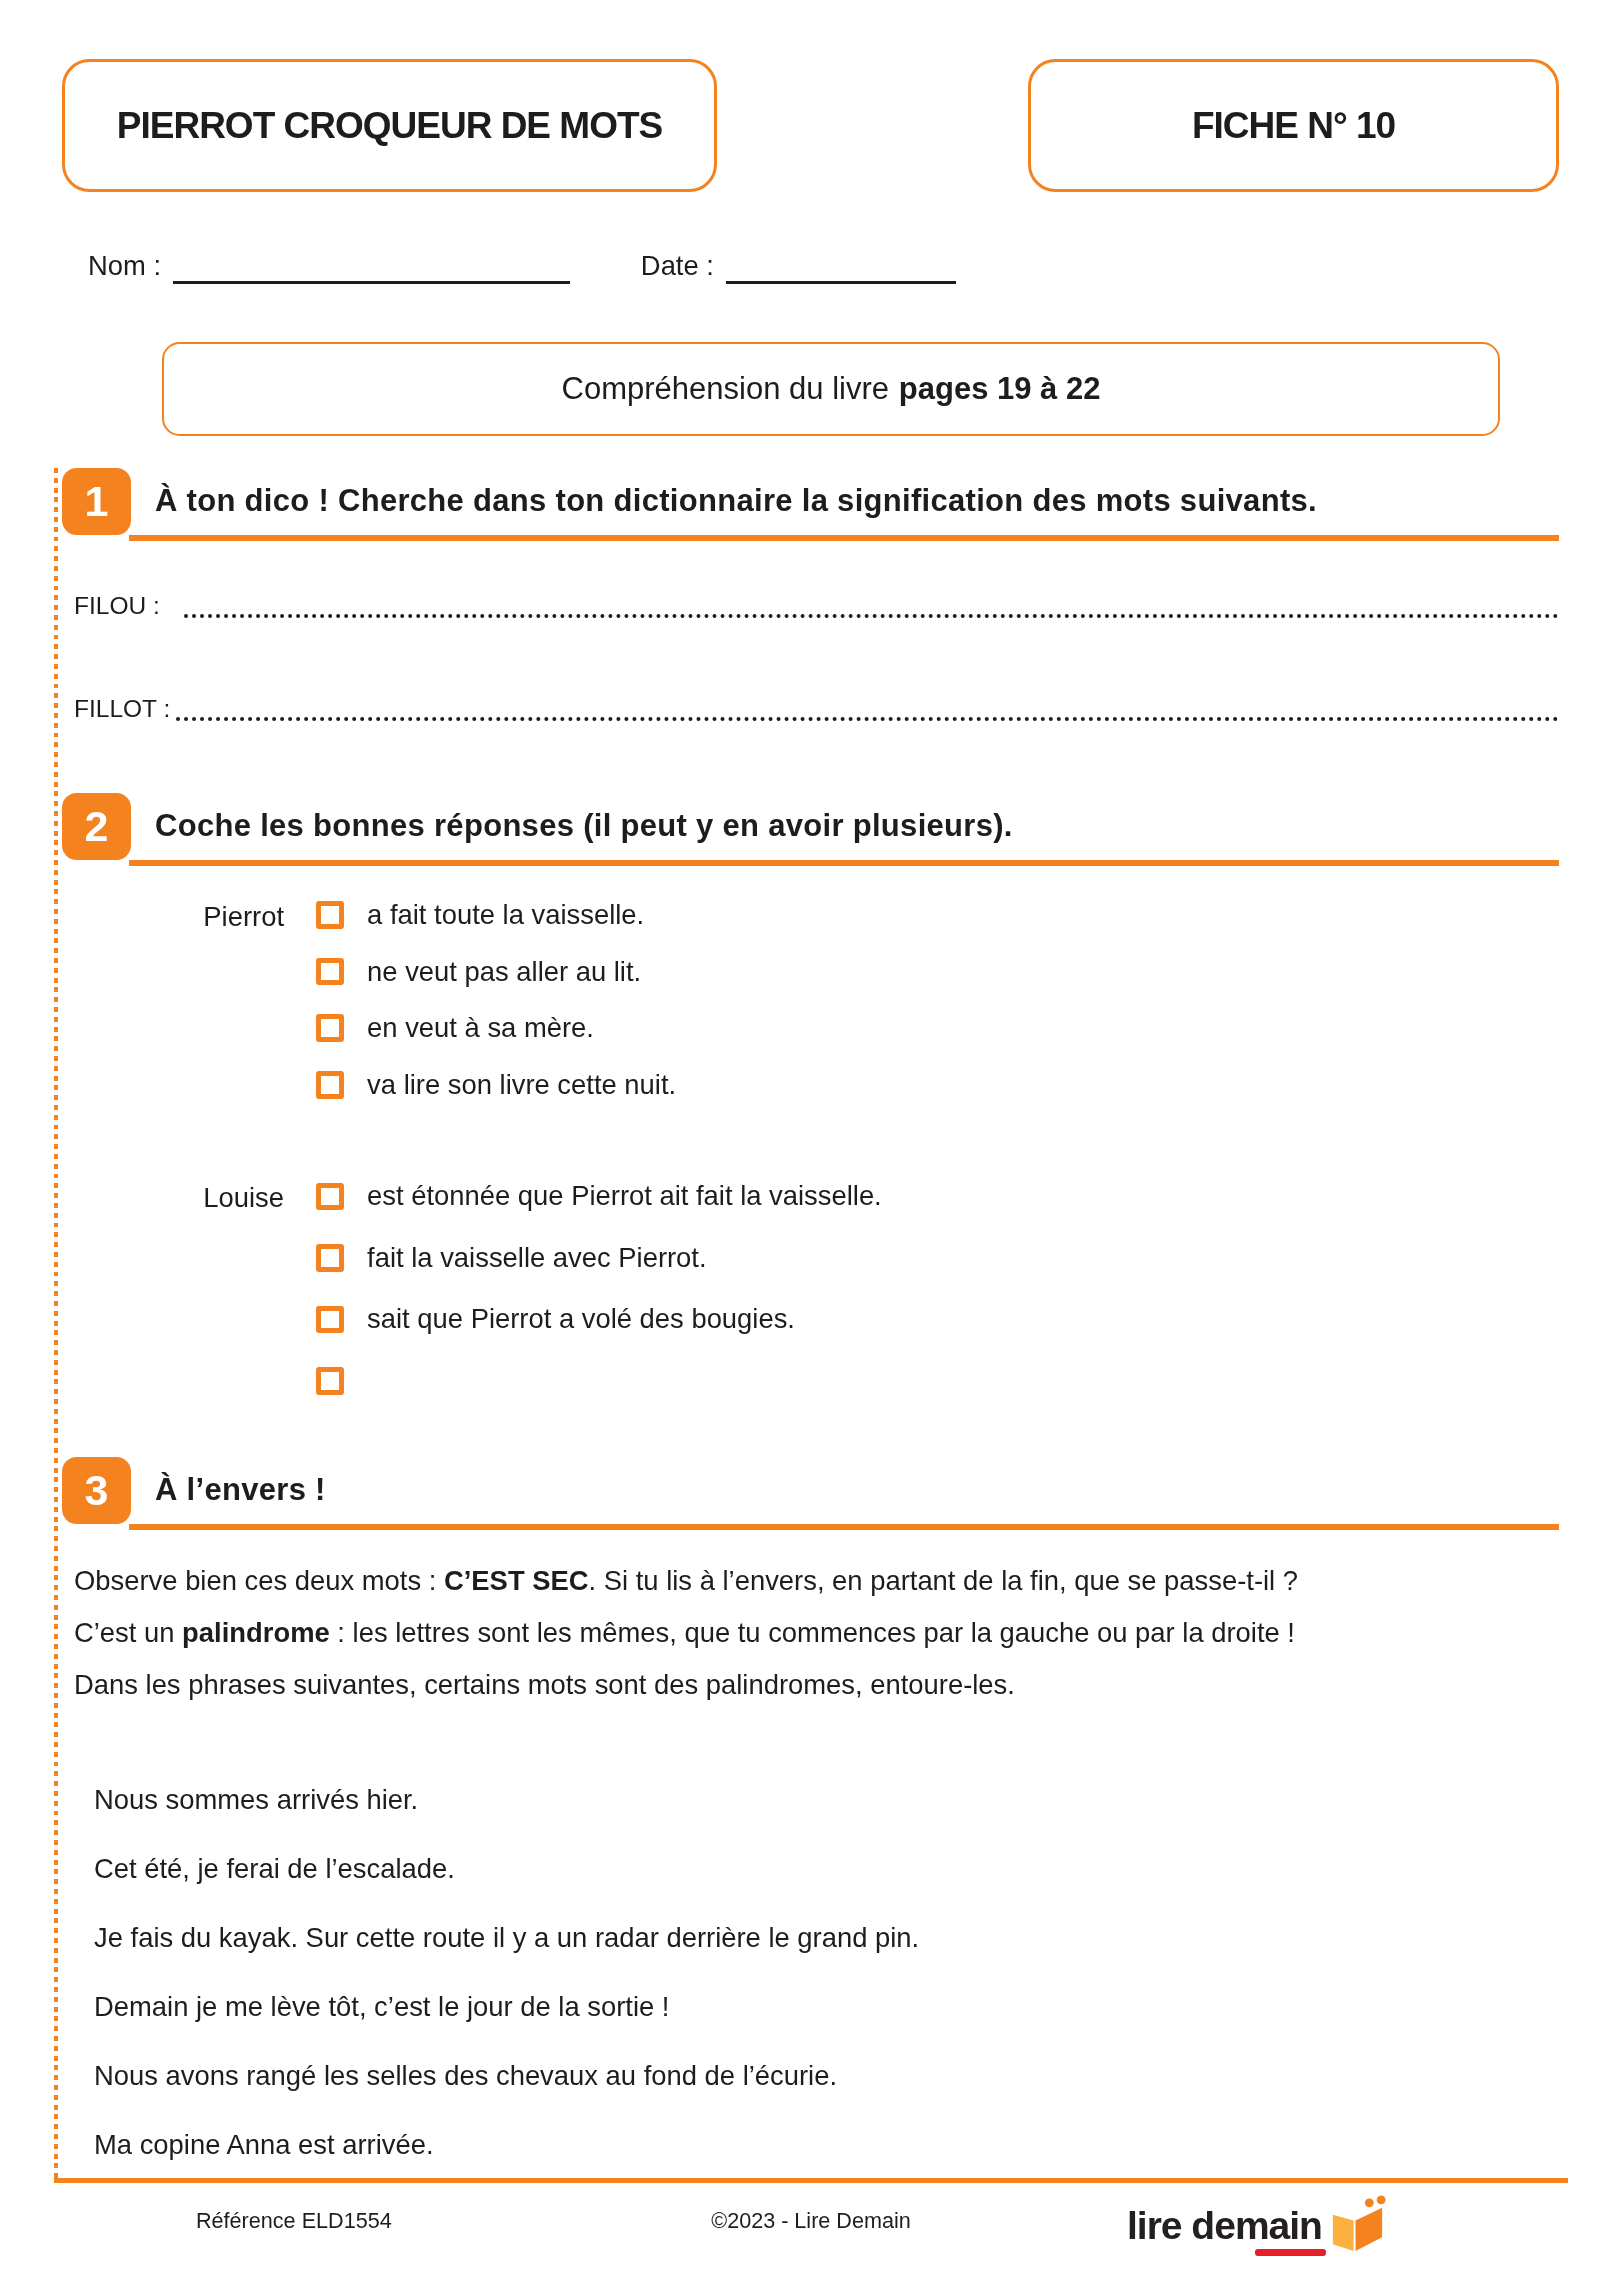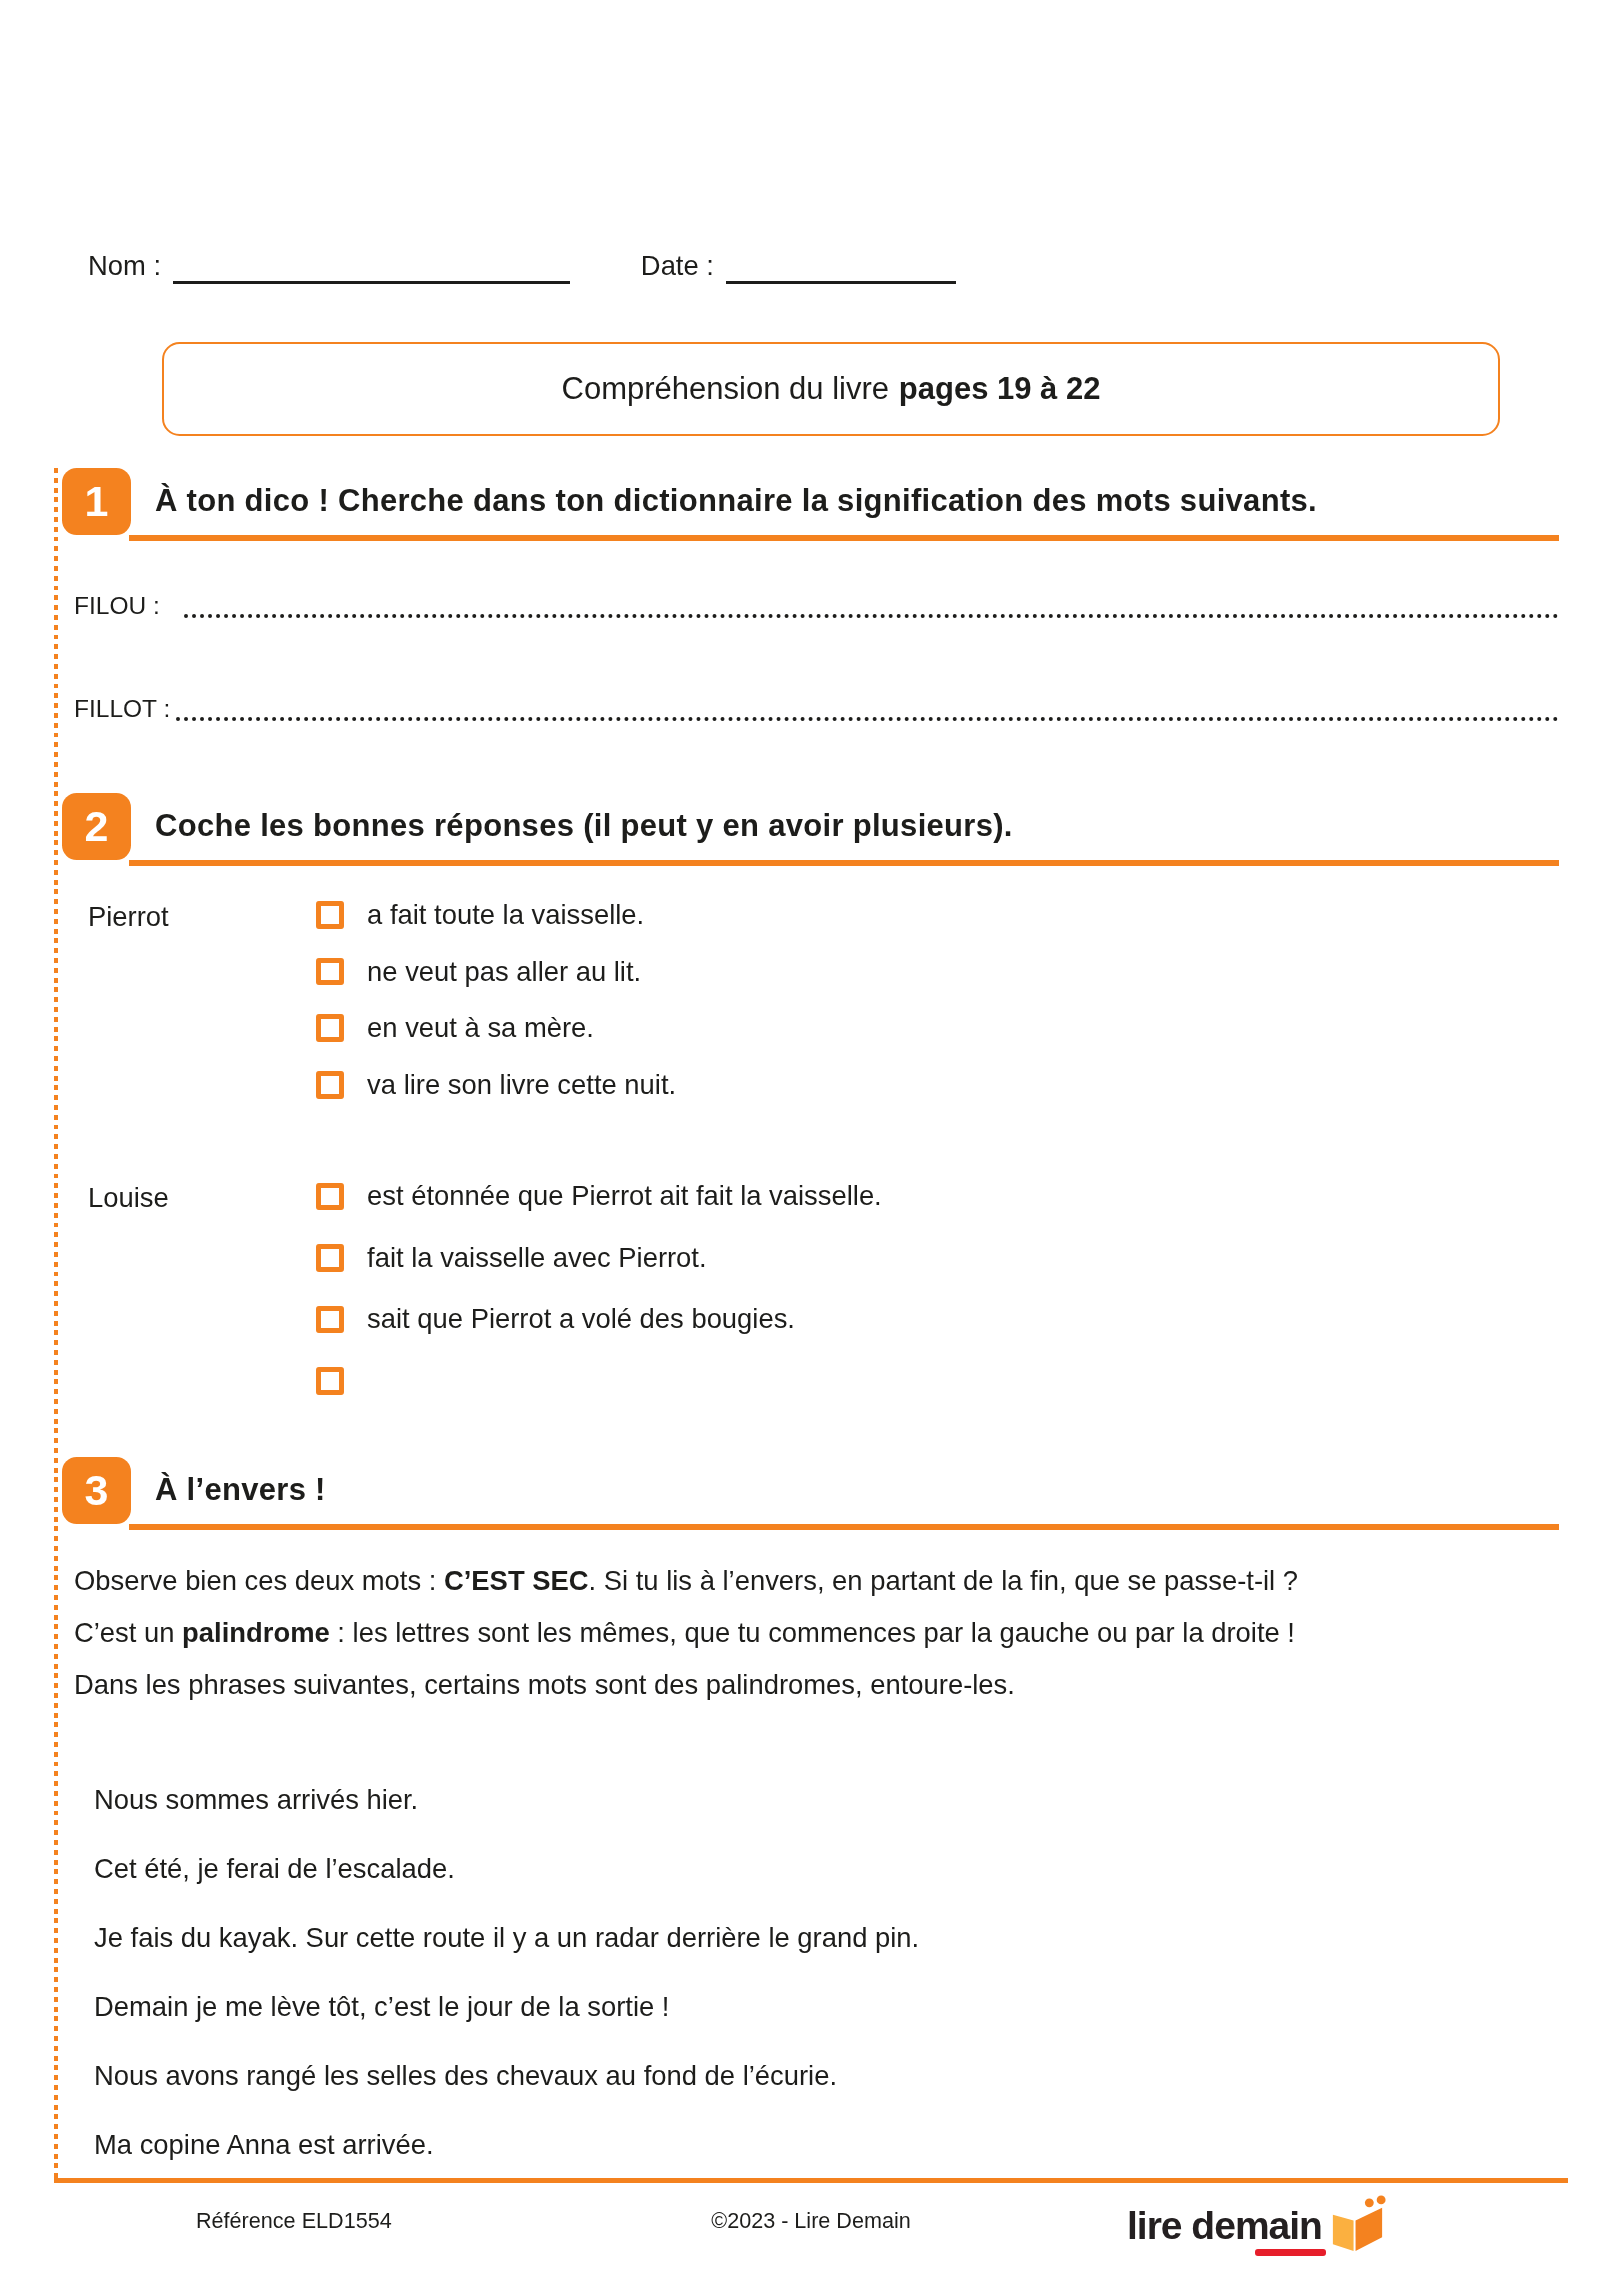--- a/index.html
+++ b/index.html
@@ -57,21 +57,21 @@
   .section-title{
     padding-left:93px;line-height:65px;font-weight:bold;font-size:31px;letter-spacing:0.3px;white-space:nowrap;
   }
   
   .word-line{position:absolute;left:74px;width:1485px;height:37px;display:flex;align-items:flex-end;font-size:24.5px;}
   .word-line.w1{top:585px;gap:18px;} .word-line.w2{top:688px;}
   .word-label{white-space:nowrap;padding-bottom:2px;}
   .answer-dots{flex:1;border-bottom:4.9px dotted var(--ink);margin-left:5.9px;margin-bottom:3.9px;}
   
   .groups{position:absolute;top:897px;left:88px;width:1470px;}
-  .group{display:flex;margin-bottom:55px;}
+  .group{display:flex;margin-bottom:55px;text-align:right;}
   .subject{width:196px;font-size:27.4px;padding-top:3.9px;}
   .options{flex:1;}
   .option-row{display:flex;align-items:center;height:36px;margin-bottom:20.6px;padding-left:32px;}
   .group:nth-child(2) .option-row{margin-bottom:25.5px;}
   .checkbox{width:17.6px;height:17.6px;border:5.9px solid var(--accent);border-radius:2.9px;margin-right:23.5px;flex:none;}
   .option-label{font-size:27.4px;white-space:nowrap;}
   
   .intro{position:absolute;top:1555px;left:74px;width:1465px;font-size:27.4px;line-height:52px;}
   .sentences{position:absolute;top:1784px;left:74px;width:1465px;margin-left:20px;}
   .sentence{height:35px;margin-bottom:34px;font-size:27.4px;white-space:nowrap;}
@@ -83,20 +83,28 @@
   .logo{position:absolute;left:1073px;top:0;display:flex;align-items:center;}
   .logo-text{position:relative;font-size:39px;font-weight:bold;letter-spacing:-1px;color:#242021;}
   .logo-red-mark{position:absolute;right:-3.9px;bottom:-8.8px;width:71px;height:6.9px;background:var(--logo-red);border-radius:2.9px;opacity:.9;}
   .logo-icon{margin-left:3.9px;}
 </style>
 </head>
 <body>
 
 <div class="page">
 
+  <div class="header-row">
+    <div class="hbox title-box">
+      <span>PIERROT CROQUEUR DE MOTS</span>
+    </div>
+    <div class="hbox fiche-box">
+      <span>FICHE N° 10</span>
+    </div>
+  </div>
 
   <div class="id-row">
     <div class="id-field f-nom">
       <span class="id-label">Nom :</span>
       <span class="id-line"></span>
     </div>
     <div class="id-field f-date">
       <span class="id-label">Date :</span>
       <span class="id-line"></span>
     </div>

